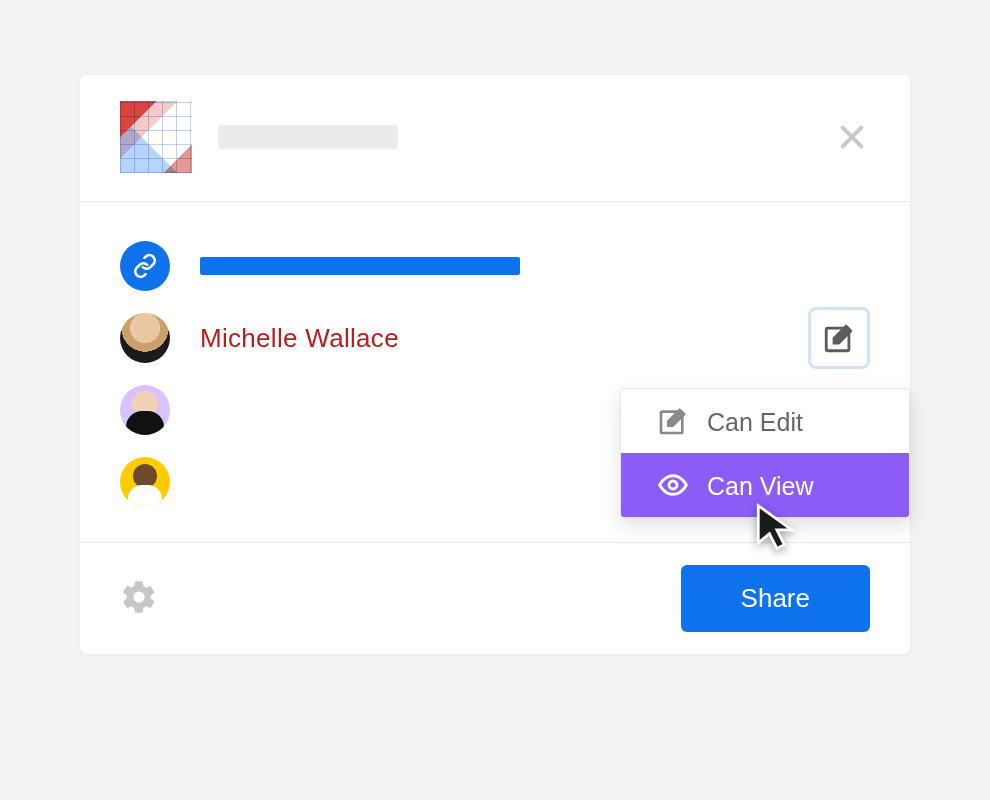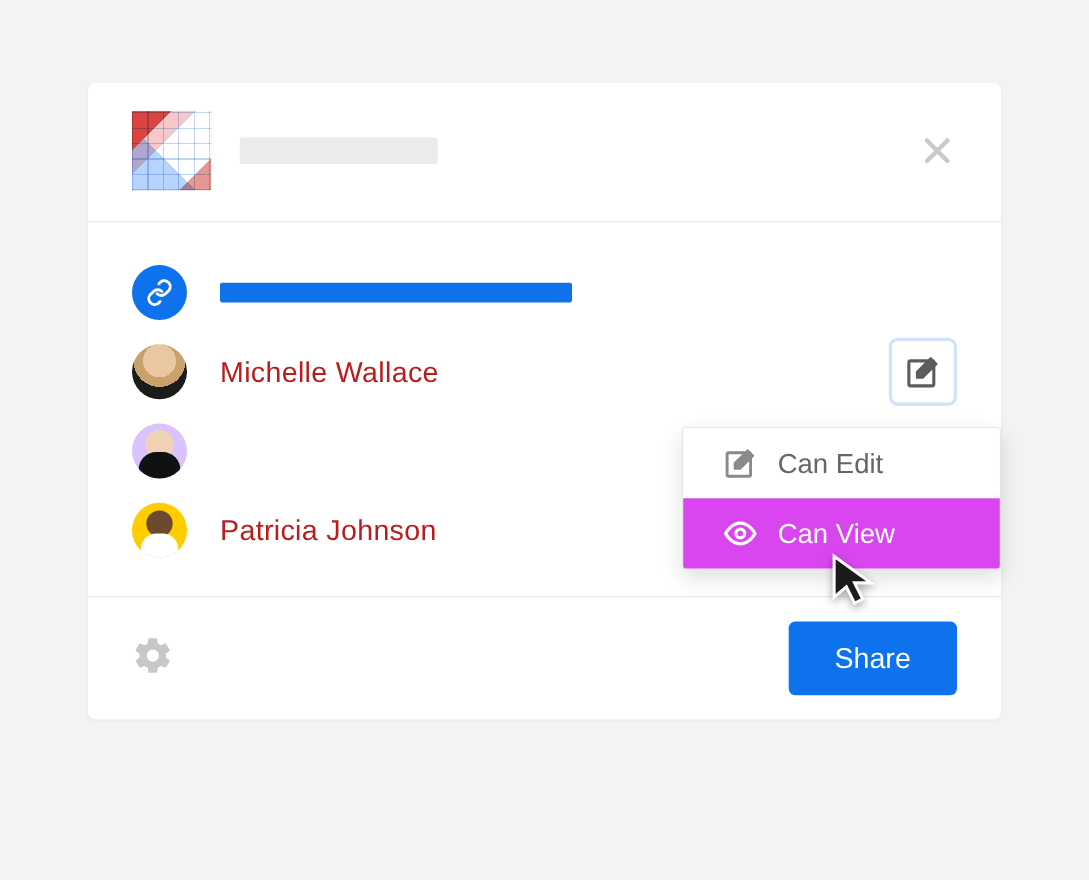--- a/index.html
+++ b/index.html
@@ -117,21 +117,21 @@
     overflow:hidden;
     z-index:5;
   }
   .dd-item{
     display:flex;align-items:flex-end;gap:18px;
     padding:16px 36px;
     font-size:25px;color:#666;
     cursor:pointer;
   }
   .dd-item svg{width:32px;height:32px;}
-  .dd-item.selected{ background:#d946ef; color:#fff;}
+  .dd-item.selected{ background:#8b5cf6; color:#fff;}
   .dd-item.selected svg{color:#fff;}
 
   
   .cursor{
     position:absolute;
     top:300px; right:112px;
     width:46px;height:52px;
     z-index:6;
     filter:drop-shadow(0 3px 4px rgba(0,0,0,.35));
   }
@@ -141,21 +141,21 @@
     display:flex;align-items:center;
     padding:22px 40px;
   }
   .gear{color:#c7c7c7;cursor:pointer;}
   .gear svg{width:38px;height:38px;}
   .share-btn{
     margin-left:auto;
     background:#0e72ed;color:#fff;
     border:none;border-radius:6px;
     font-size:26px;
-    padding:18px 42px;
+    padding:18px 60px;
     cursor:pointer;
   }
 </style>
 </head>
 <body>
 
 <div class="modal">
 
   <div class="section header">
     <div class="thumb"></div>
@@ -190,21 +190,20 @@
         </svg>
       </div>
     </div>
 
     <div class="row">
       <div class="avatar av2"></div>
     </div>
 
     <div class="row">
       <div class="avatar av3"></div>
-      <div class="name">Patricia Johnson</div>
       <div class="perm-btn">
         <svg viewBox="0 0 24 24" fill="none" stroke="currentColor" stroke-width="2.2" stroke-linecap="round" stroke-linejoin="round">
           <path d="M2 12s3.5-7 10-7 10 7 10 7-3.5 7-10 7S2 12 2 12z"></path>
           <circle cx="12" cy="12" r="3"></circle>
         </svg>
       </div>
     </div>
 
     <div class="dropdown">
       <div class="dd-item">

